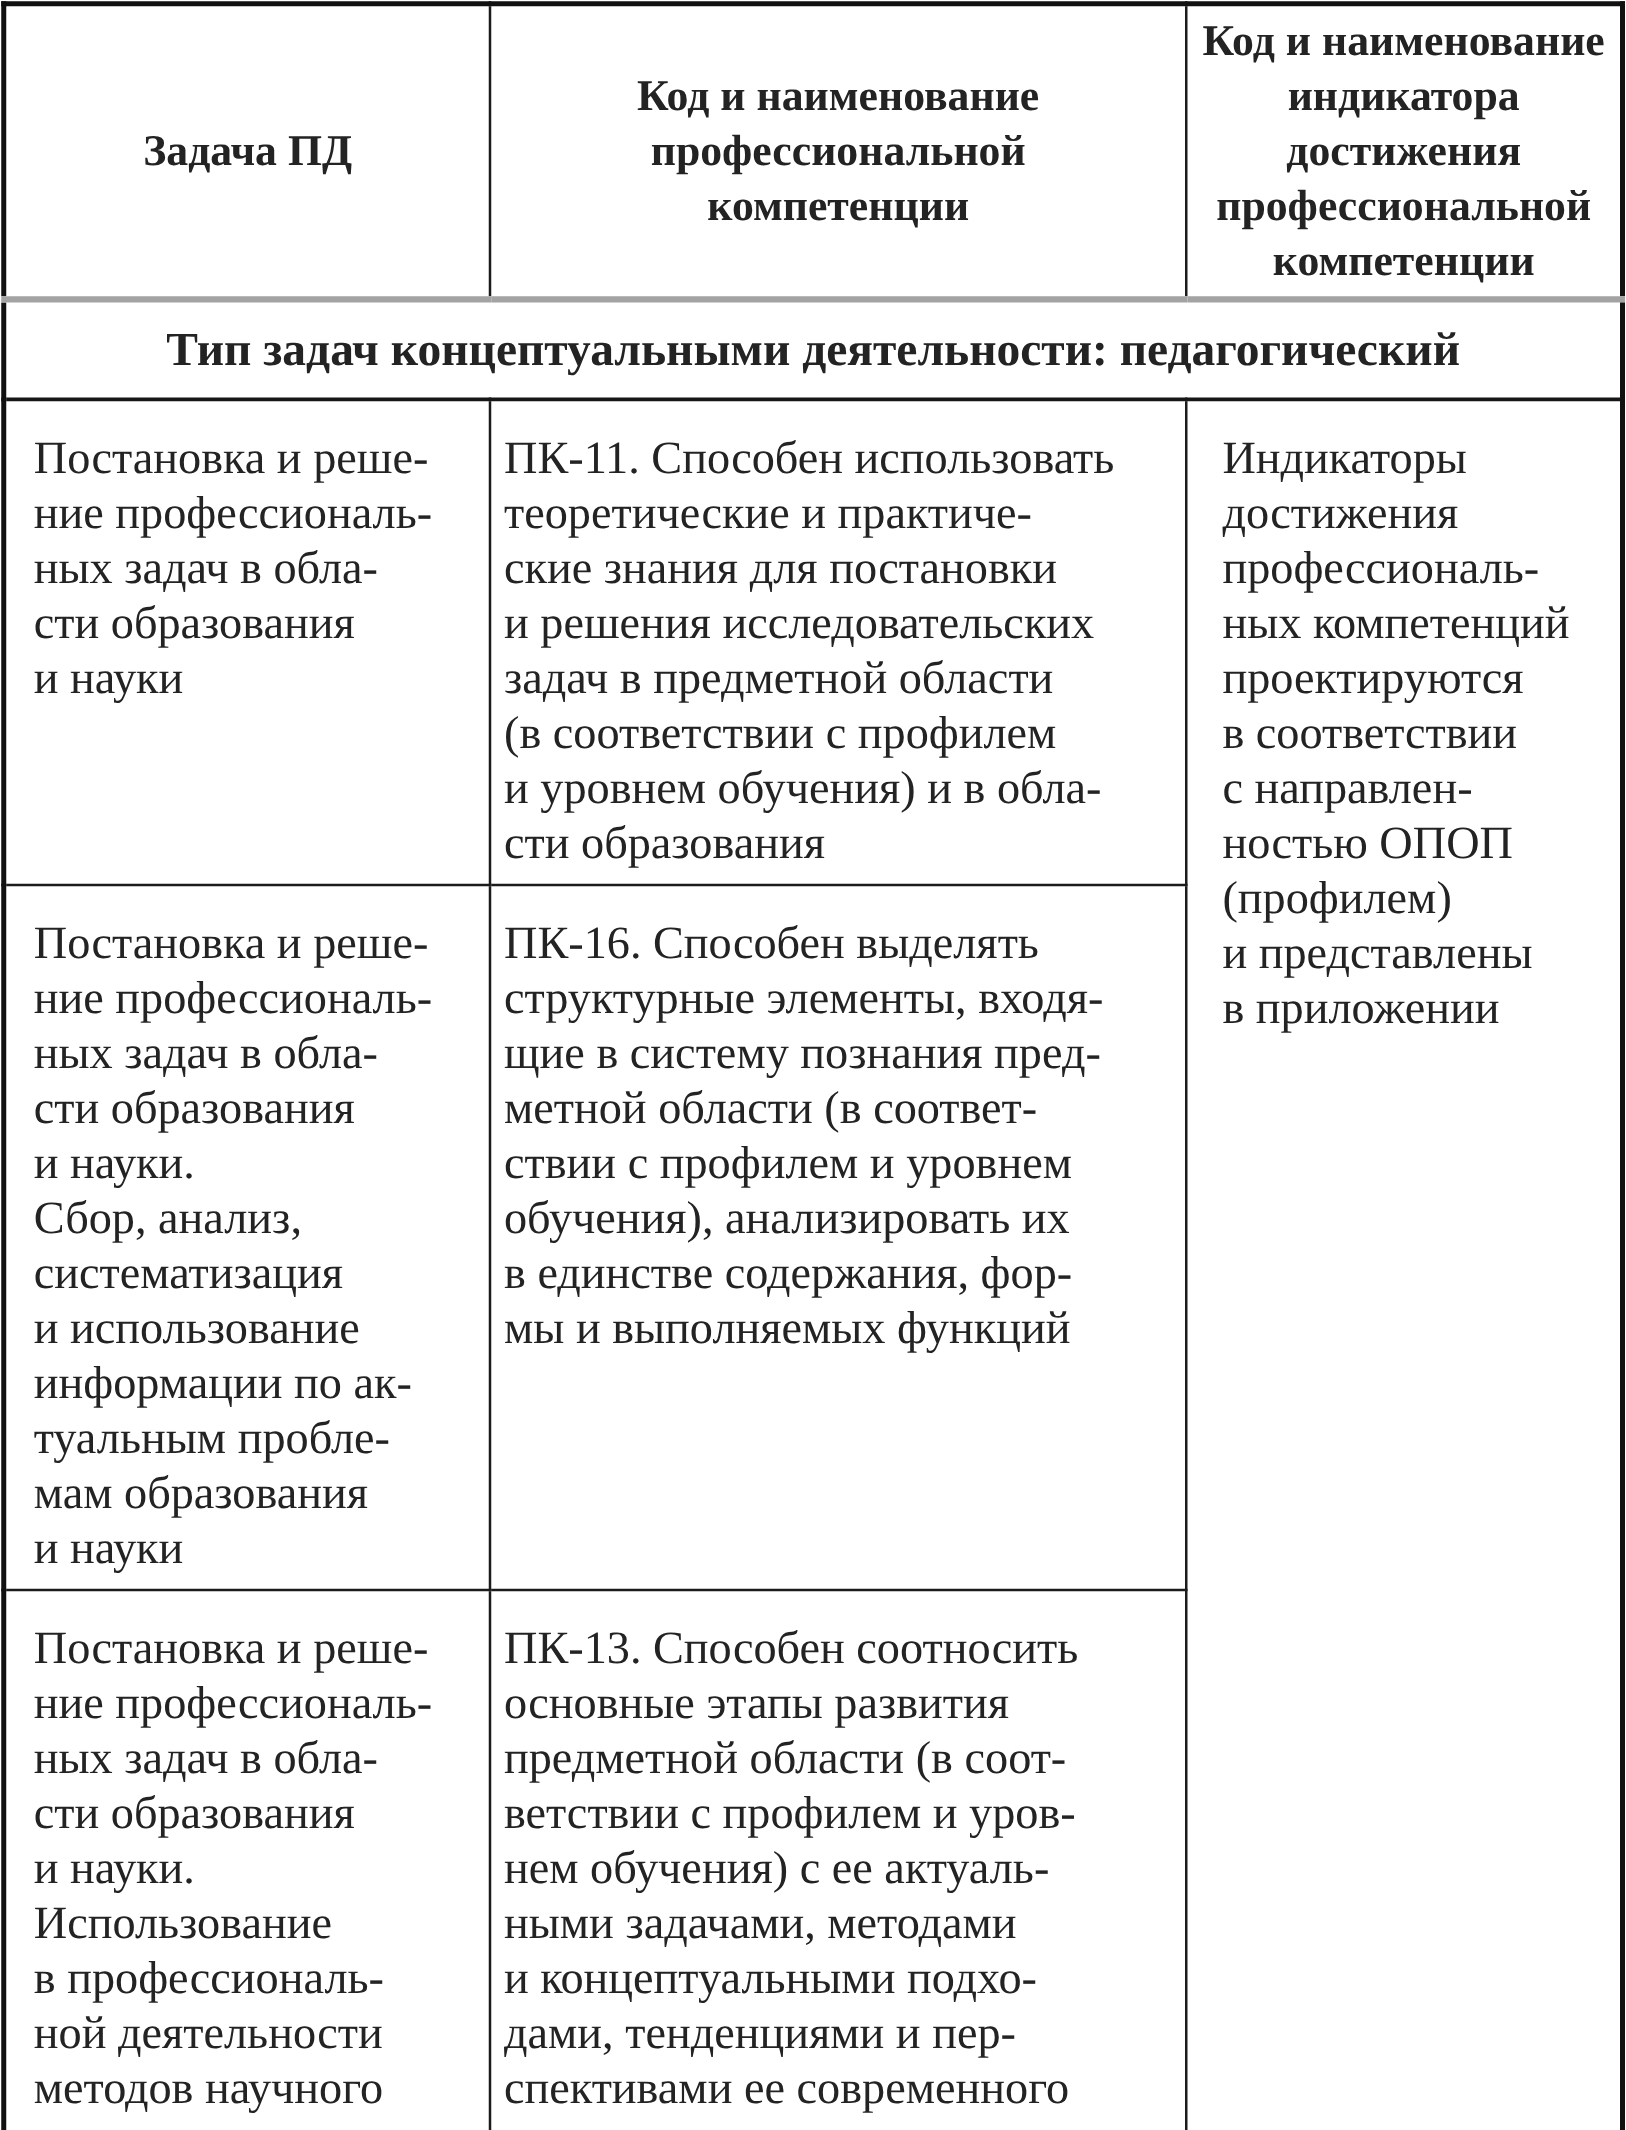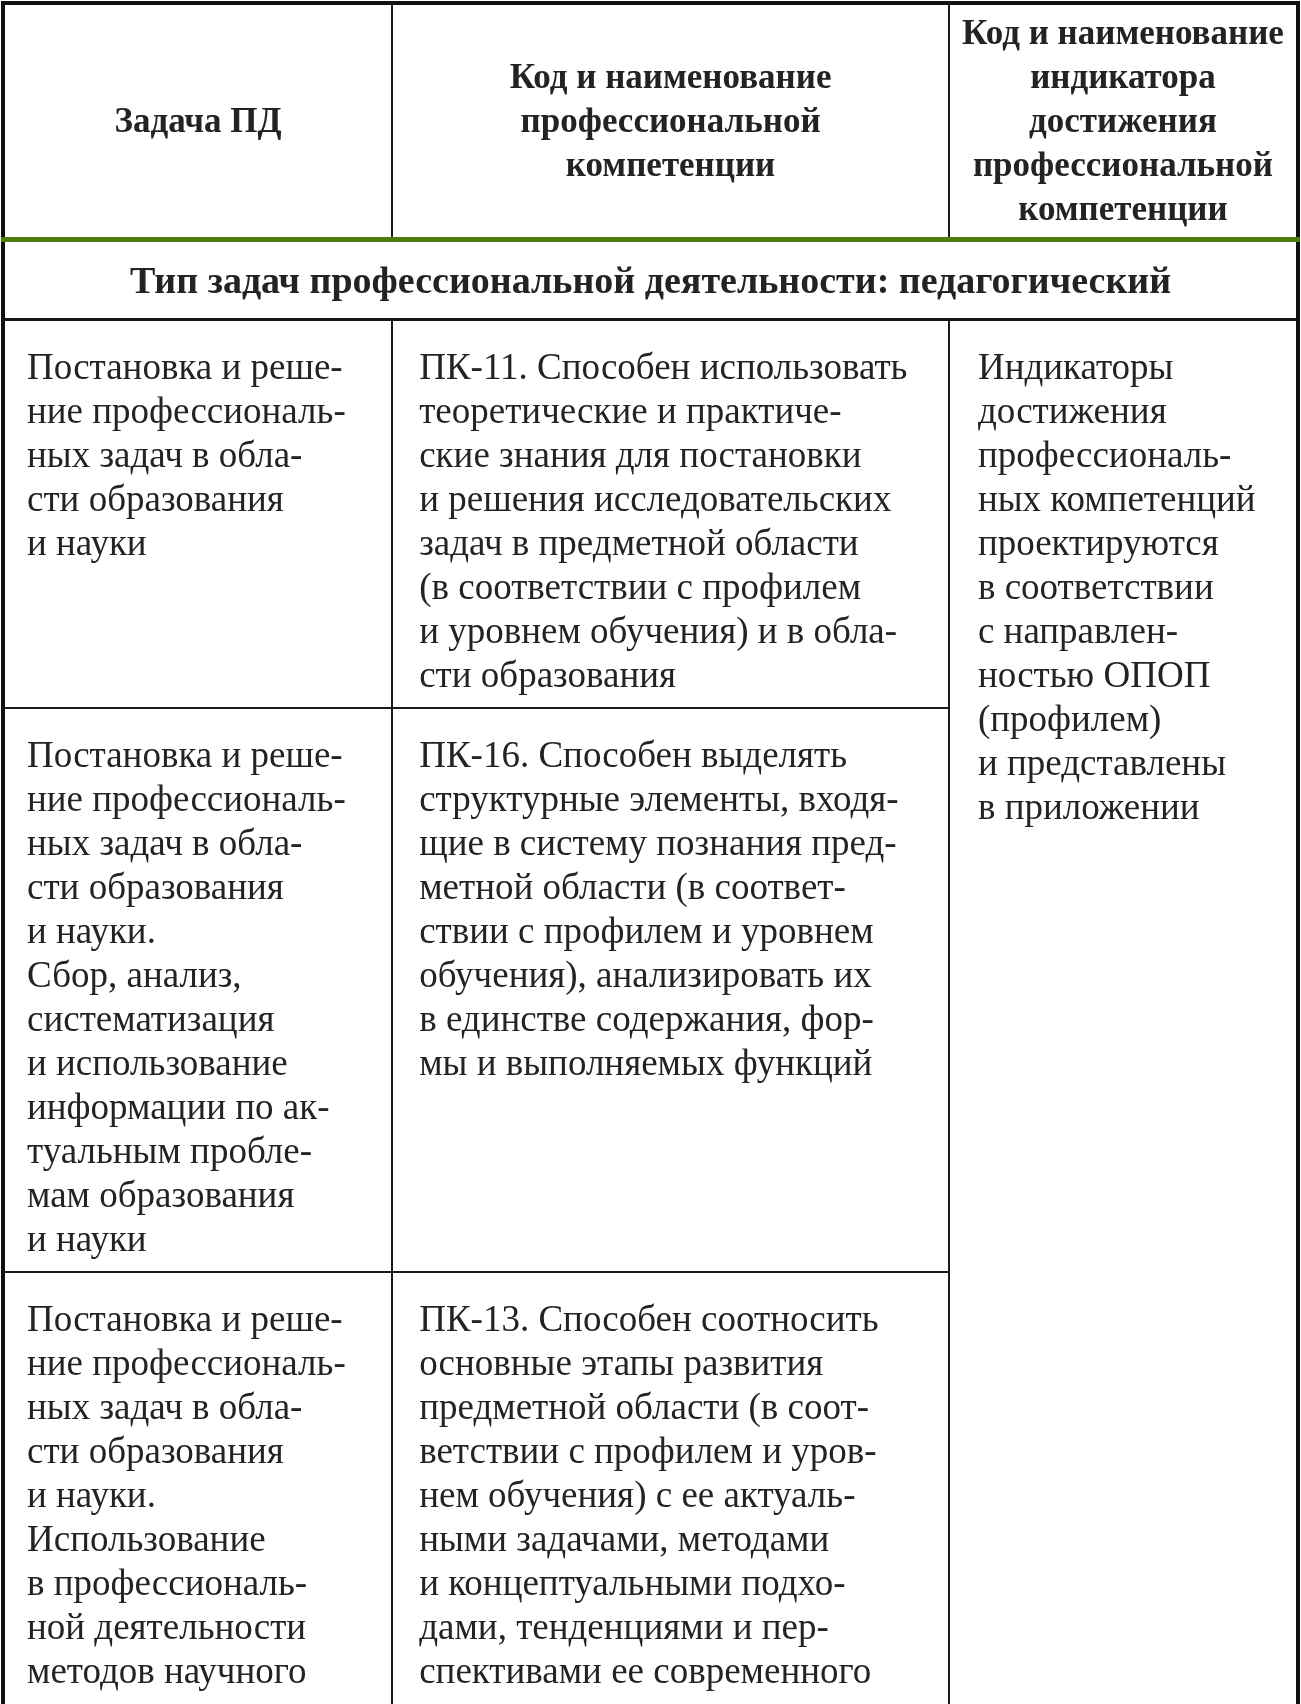--- a/index.html
+++ b/index.html
@@ -33,40 +33,40 @@
   }
   
   tr.head-row th {
     font-size: 35px;
     line-height: 44px;
     font-weight: bold;
     text-align: center;
     vertical-align: middle;
     white-space: pre-line;
     padding: 6px 0;
-    border-bottom: 5px solid #4d7c0f;
+    border-bottom: 5px solid #a3a3a3;
   }
   
   tr.banner-row td {
     font-size: 38px;
     font-weight: bold;
     text-align: center;
     vertical-align: middle;
     padding: 4px 8px;
     border-bottom: 3px solid #161616;
   }
   
   td.body-cell {
     font-size: 37px;
     line-height: 44px;
     white-space: pre-line;
     padding: 24px 6px 10px 22px;
   }
   td.col-task { padding-left: 22px; }
-  td.col-comp { padding-left: 26px; }
+  td.col-comp { padding-left: 10px; }
   td.col-ind  { padding-left: 28px; }
 </style>
 </head>
 <body>
 
 <table class="comp-table">
   <colgroup>
     <col style="width:388px">
     <col style="width:555px">
     <col style="width:348px">
@@ -77,21 +77,21 @@
     <th>Код и наименование
 профессиональной
 компетенции</th>
     <th>Код и наименование
 индикатора
 достижения
 профессиональной
 компетенции</th>
   </tr>
   <tr class="banner-row" style="height:80px">
-    <td colspan="3">Тип задач профессиональной деятельности: педагогический</td>
+    <td colspan="3">Тип задач концептуальными деятельности: педагогический</td>
   </tr>
   <tr style="height:378px">
     <td class="body-cell col-task">Постановка и реше-
 ние профессиональ-
 ных задач в обла-
 сти образования
 и науки</td>
     <td class="body-cell col-comp">ПК-11. Способен использовать
 теоретические и практиче-
 ские знания для постановки

